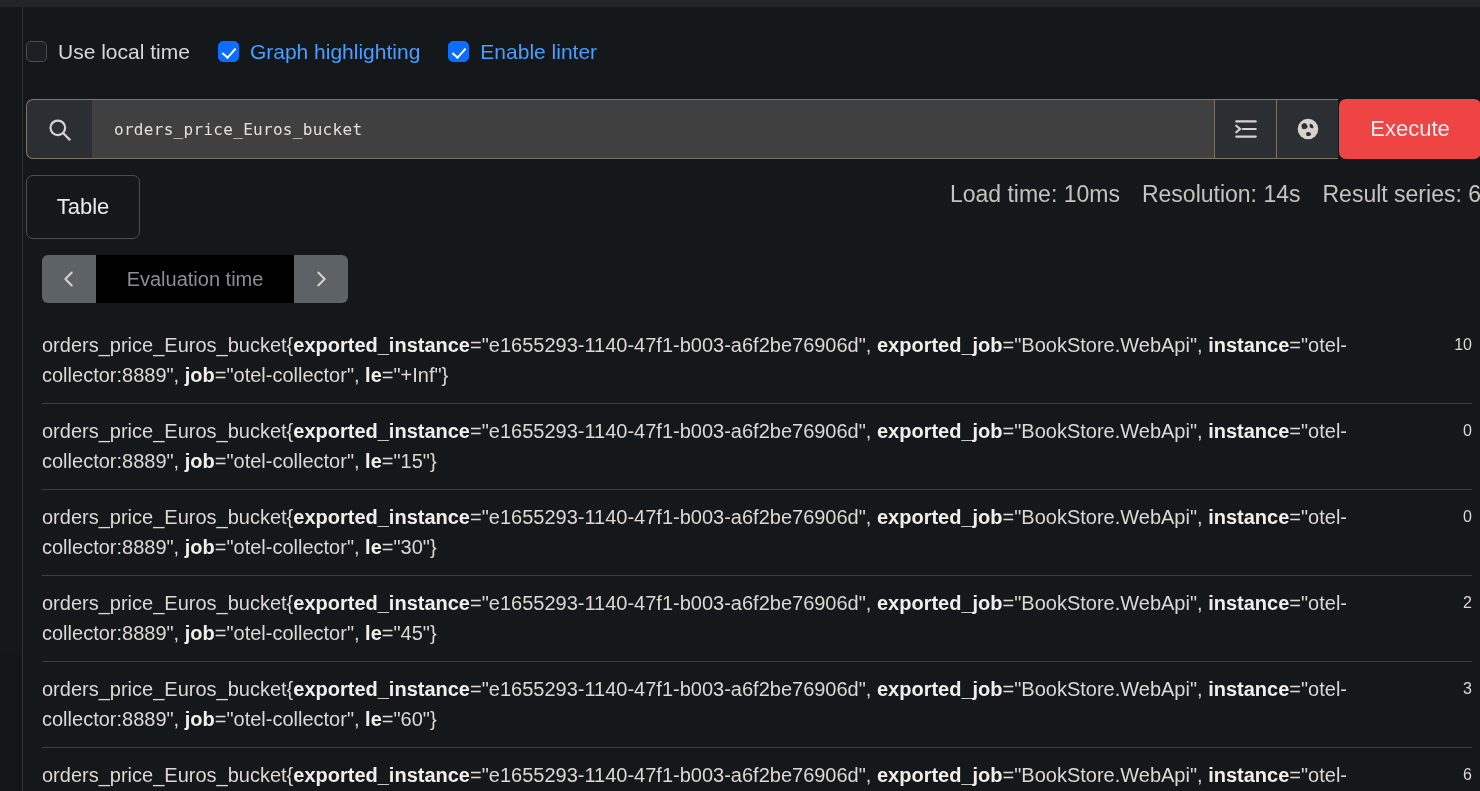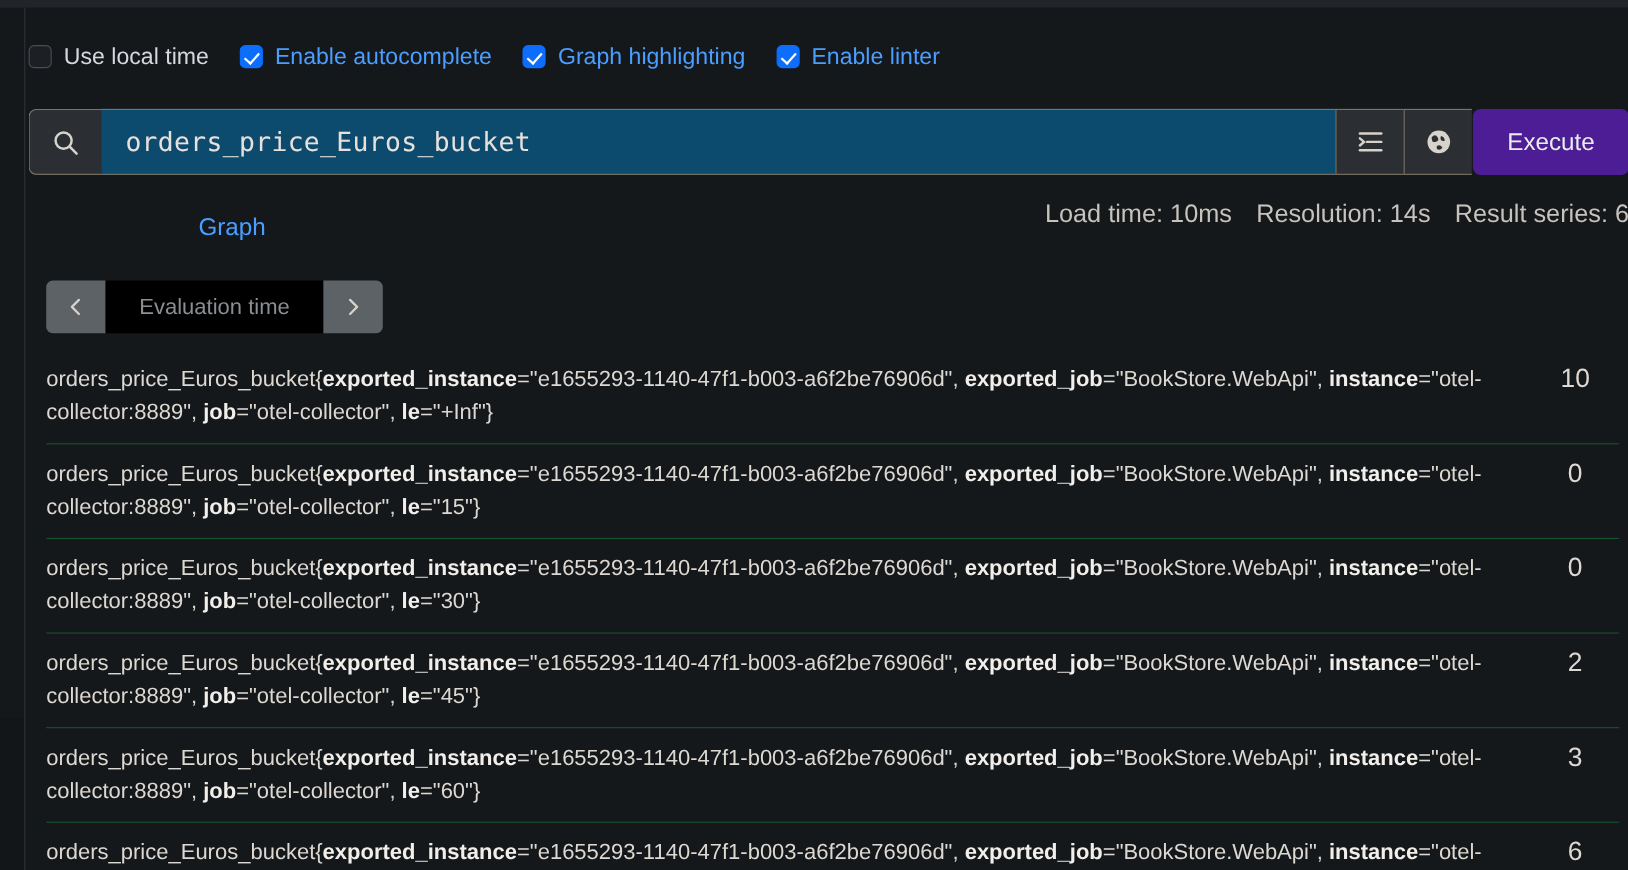--- a/index.html
+++ b/index.html
@@ -111,48 +111,48 @@
     border: 1px solid #7d7468;
     border-right: none;
     border-radius: 7px 0 0 7px;
     display: flex;
     align-items: center;
     justify-content: center;
     box-sizing: border-box;
   }
   .qinput {
     flex: 1;
-    background: #0c4a6e;
+    background: #404040;
     border: 1px solid #7d7468;
     border-left: none;
     border-right: none;
     display: flex;
     align-items: center;
     padding-left: 22px;
     box-sizing: border-box;
     font-family: "DejaVu Sans Mono", monospace;
-    font-size: 24px;
+    font-size: 16px;
     color: #e6e1dc;
     letter-spacing: 0.3px;
     overflow: hidden;
     white-space: nowrap;
   }
   .qbtn {
     width: 62px;
     background: #2b2f33;
     border: 1px solid #7d7468;
     border-right: none;
     display: flex;
     align-items: center;
     justify-content: center;
     box-sizing: border-box;
   }
   .qexec {
     width: 142px;
-    background: #4c1d95;
+    background: #ef4444;
     border-radius: 7px;
     display: flex;
     align-items: center;
     justify-content: center;
     font-size: 22px;
     color: #e9ecef;
     border: none;
     margin-left: 1px;
   }
 
@@ -246,45 +246,41 @@
     font-size: 20px;
     line-height: 30px;
     color: #ddd8d2;
     padding-right: 30px;
     word-break: break-word;
   }
   .tser b { font-weight: bold; color: #f2efeb; }
   .tval {
     width: 80px;
     flex: none;
-    text-align: center;
-    font-size: 24px;
+    text-align: right;
+    font-size: 16px;
     line-height: 30px;
     color: #ddd8d2;
   }
 
   svg { display: block; }
 </style>
 </head>
 <body>
 
 <div class="page">
 
   <div class="topstrip"></div>
 
   <div class="card">
 
     <div class="optrow">
         <div class="opt">
           <span class="cbox off"></span>
           <span class="optlabel muted">Use local time</span>
-        </div>
-        <div class="opt">
-          <span class="cbox on"></span>
-          <span class="optlabel link">Enable autocomplete</span>
         </div>
         <div class="opt">
           <span class="cbox on"></span>
           <span class="optlabel link">Graph highlighting</span>
         </div>
         <div class="opt">
           <span class="cbox on"></span>
           <span class="optlabel link">Enable linter</span>
         </div>
       </div>
@@ -316,21 +312,21 @@
             <path d="M6 8 Q9 5 11 8 Q13 11 9 12 Q6 13 6 8 Z" fill="#2b2f33"></path>
             <path d="M14 7 Q17 8 17 11 Q14 12 13.5 9.5 Q13.2 7.5 14 7 Z" fill="#2b2f33"></path>
             <path d="M11 15 Q14 14 15 17 Q13 19.5 10.5 18 Q9.5 16 11 15 Z" fill="#2b2f33"></path>
           </svg>
         </span>
       </div>
       <div class="qexec">Execute</div>
     </div>
 
     <div class="tabrow">
-      <div class="tab inactive">Graph</div>
+      <div class="tab active">Table</div>
       <div class="meta">
         <span>Load time: 10ms</span>
         <span>Resolution: 14s</span>
         <span>Result series: 6</span>
       </div>
     </div>
 
     <div class="evalrow">
       <div class="evbtn left">
         <span>

